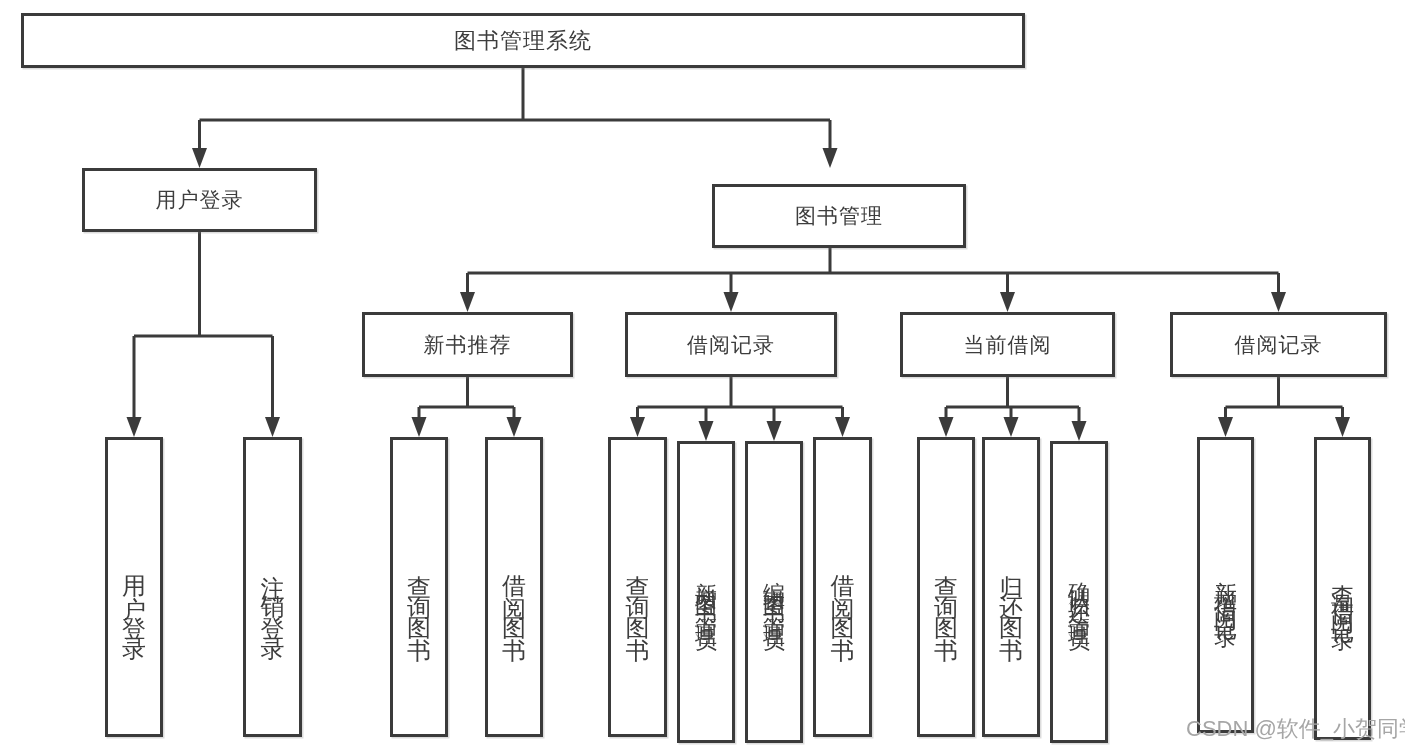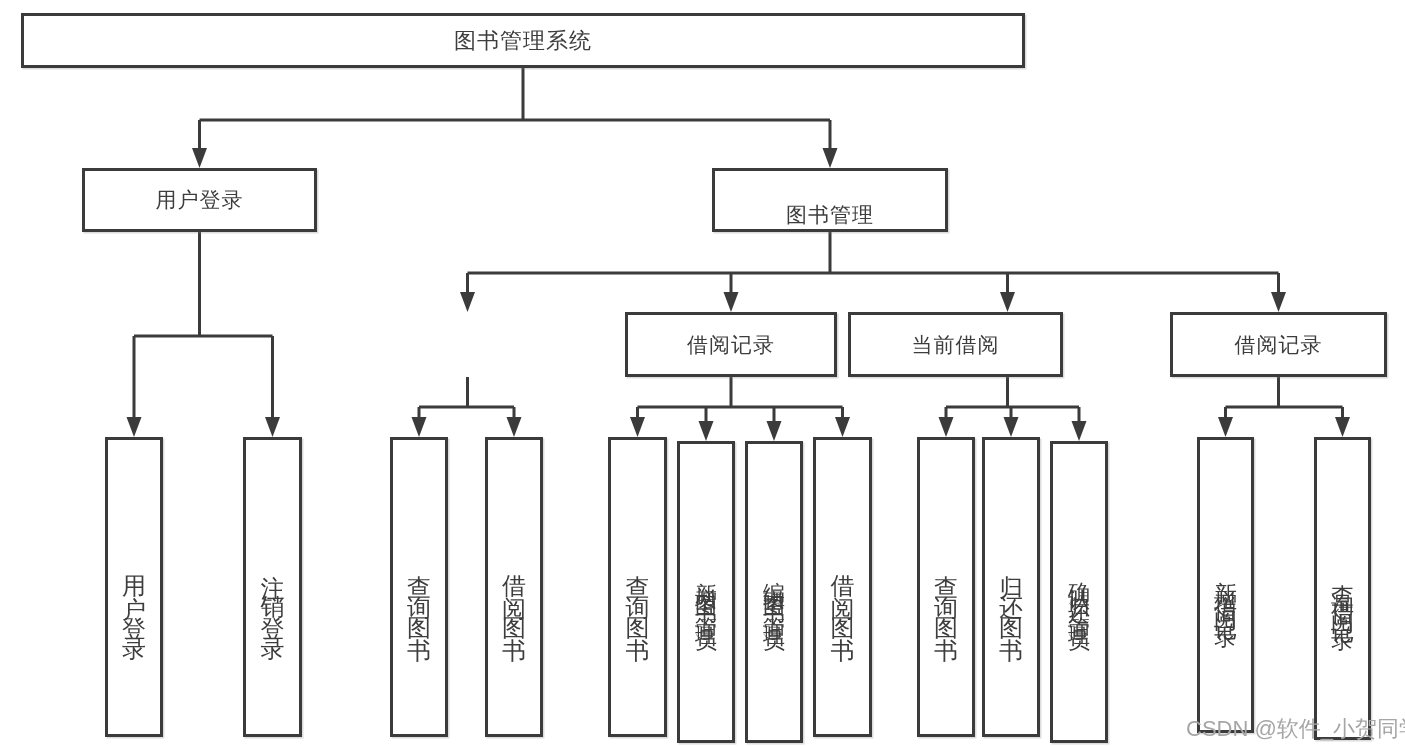--- a/index.html
+++ b/index.html
@@ -62,28 +62,31 @@
          M1335,417 L1350,417 L1342.5,437 Z" fill="#3b3b3b" stroke="none"></path>
   </svg>
 
   <div class="node root" style="left:21px;top:13px;width:1004px;height:55px;">
     <span class="hlabel">图书管理系统</span>
   </div>
 
   <div class="node" style="left:82px;top:168px;width:235px;height:64px;">
     <span class="hlabel">用户登录</span>
   </div>
-  <div class="node" style="left:712px;top:168px;width:236px;height:64px;align-items:flex-end;">
+  <div class="node" style="left:712px;top:184px;width:254px;height:64px;">
     <span class="hlabel">图书管理</span>
   </div>
 
+  <div class="node" style="left:362px;top:312px;width:211px;height:65px;">
+    <span class="hlabel">新书推荐</span>
+  </div>
   <div class="node" style="left:625px;top:312px;width:212px;height:65px;">
     <span class="hlabel">借阅记录</span>
   </div>
-  <div class="node" style="left:848px;top:312px;width:215px;height:65px;">
+  <div class="node" style="left:900px;top:312px;width:215px;height:65px;">
     <span class="hlabel">当前借阅</span>
   </div>
   <div class="node" style="left:1170px;top:312px;width:217px;height:65px;">
     <span class="hlabel">借阅记录</span>
   </div>
 
   <div class="node" style="left:105px;top:437px;width:58px;height:300px;">
     <span class="vlabel sp4">用户登录</span>
   </div>
   <div class="node" style="left:243px;top:437px;width:59px;height:300px;">

